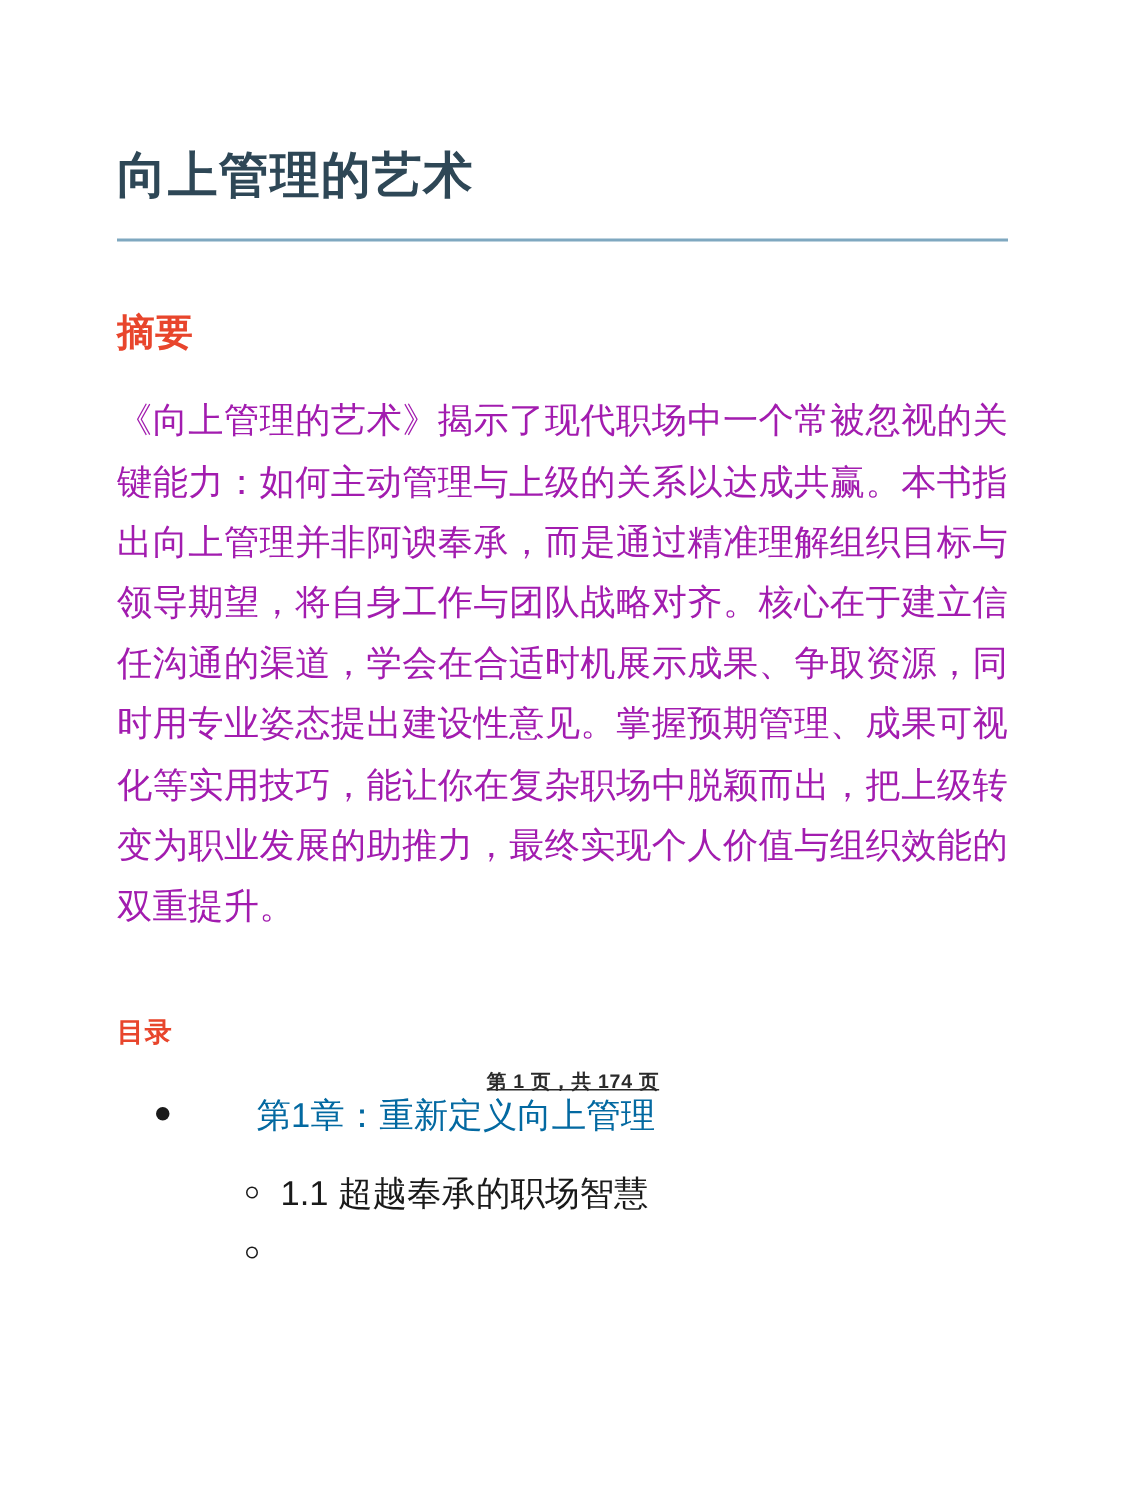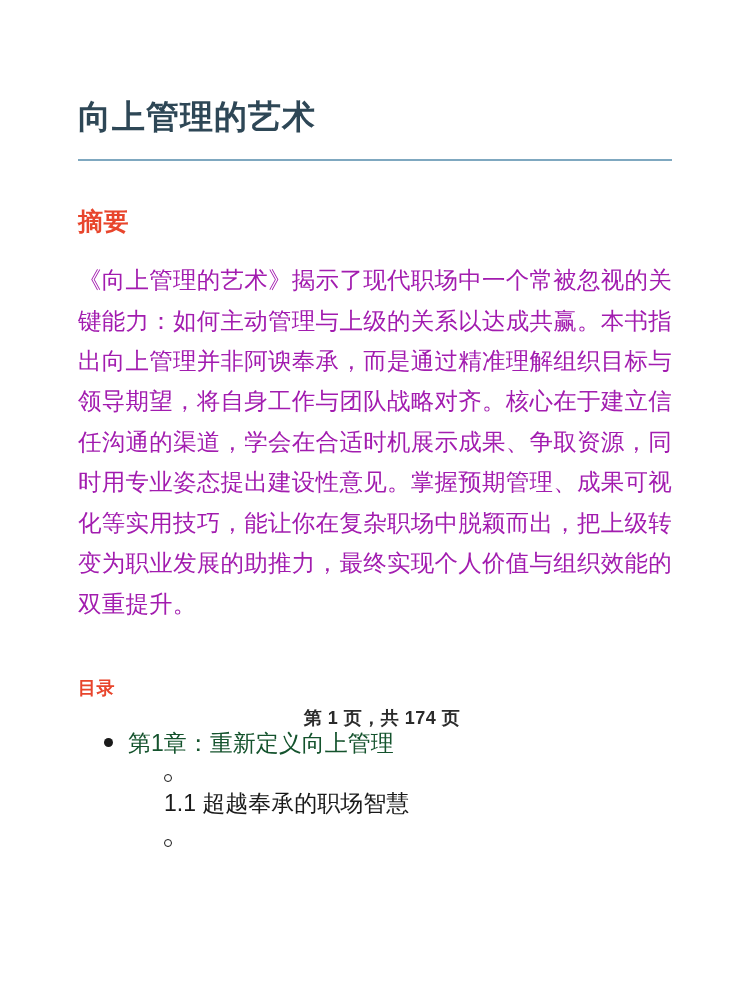--- a/index.html
+++ b/index.html
@@ -77,35 +77,35 @@
     border-radius: 50%;
     background: #1a1a1a;
     flex: 0 0 auto;
     margin-right: 15px;
     position: relative;
     top: -4px;
   }
   .chapter-label {
     font-size: 23px;
     line-height: 1.5;
-    color: #14532d;
+    color: #0369a1;
+    margin-left: 43px;
   }
   ul.toc-level2 {
     list-style: none;
     margin: 18px 0 0 0;
     padding: 0;
   }
   ul.toc-level2 > li.toc-section {
     margin: 0 0 22px 0;
   }
   .section-row {
     display: flex;
     align-items: baseline;
     padding-left: 86px;
-    flex-direction: column;
   }
   .bullet-circle {
     width: 8px;
     height: 8px;
     border-radius: 50%;
     border: 1.6px solid #1a1a1a;
     background: transparent;
     box-sizing: border-box;
     flex: 0 0 auto;
     margin-right: 15px;
@@ -116,24 +116,25 @@
     font-size: 23px;
     line-height: 1.5;
     color: #1a1a1a;
   }
   .page-footer {
     position: absolute;
     left: 14px;
     right: 0;
     bottom: 26px;
     text-align: center;
-    font-size: 18px;
+    font-size: 13px;
     font-weight: bold;
     color: #2b2b2b;
     letter-spacing: 0.5px;
+    text-decoration: underline;
   }
 </style>
 </head>
 <body>
 
 <div class="page">
 
   <h1 class="doc-title">向上管理的艺术</h1>
 
   <hr class="title-rule">

